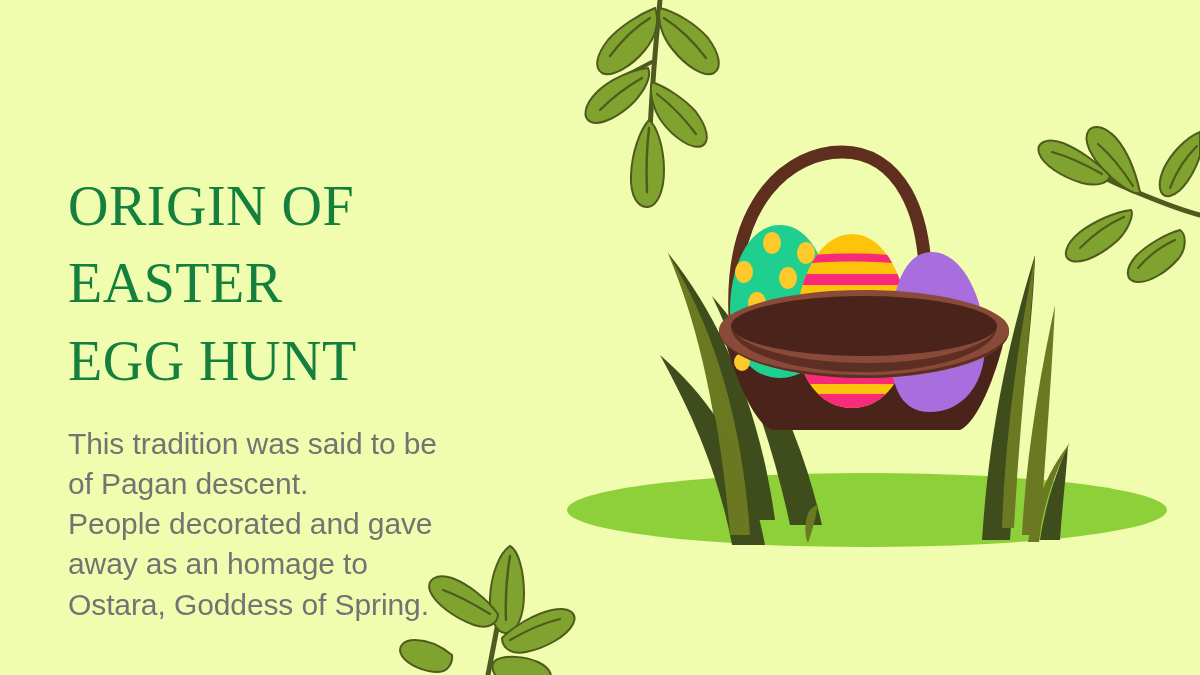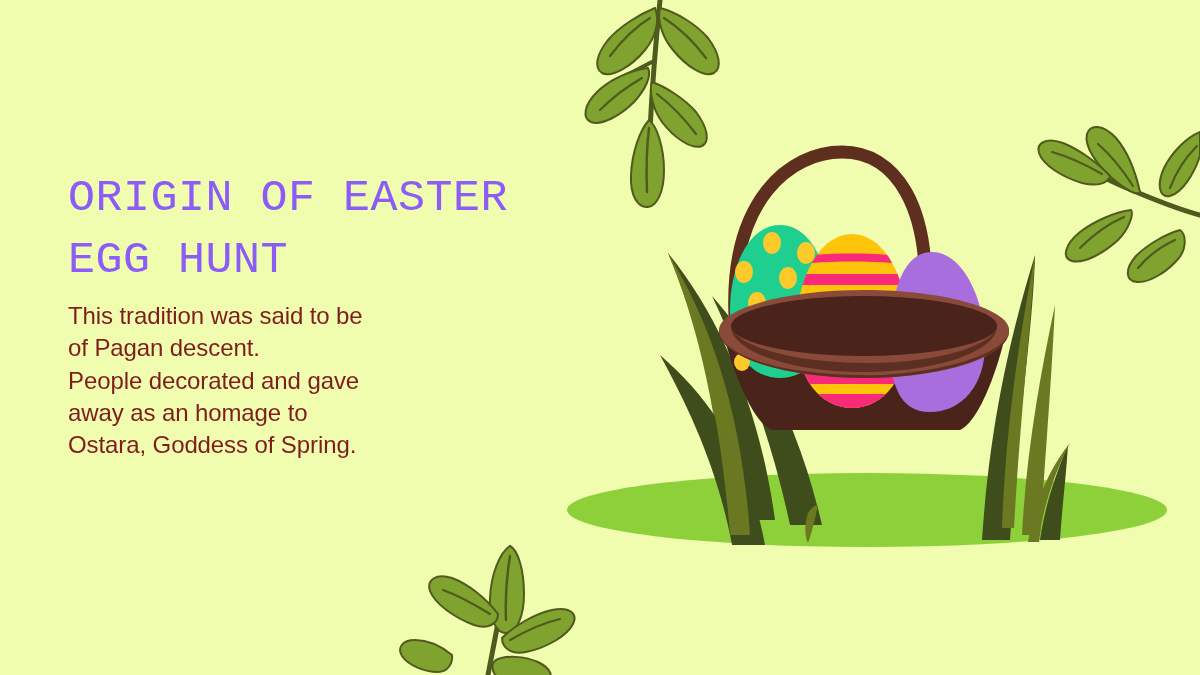--- a/index.html
+++ b/index.html
@@ -27,34 +27,34 @@
     height:675px;
   }
   .text-block {
     position:absolute;
     left:68px;
     top:168px;
     width:500px;
     z-index:5;
   }
   .slide-title {
-    font-family:Liberation Mono, monospace;
-    font-size:45px;
+    font-family:Liberation Serif, serif;
+    font-size:56px;
     line-height:1.38;
     letter-spacing:0.5px;
-    color:#8b5cf6;
+    color:#15803d;
     font-weight:400;
     white-space:pre-line;
   }
   .slide-body {
-    margin-top:8px;
+    margin-top:24px;
     font-family:"Liberation Sans", sans-serif;
-    font-size:24px;
+    font-size:30px;
     line-height:1.34;
-    color:#7f1d1d;
+    color:#737373;
     font-weight:400;
     letter-spacing:-0.1px;
     white-space:pre-line;
   }
 </style>
 </head>
 <body>
 
 <div id="slide">
 

